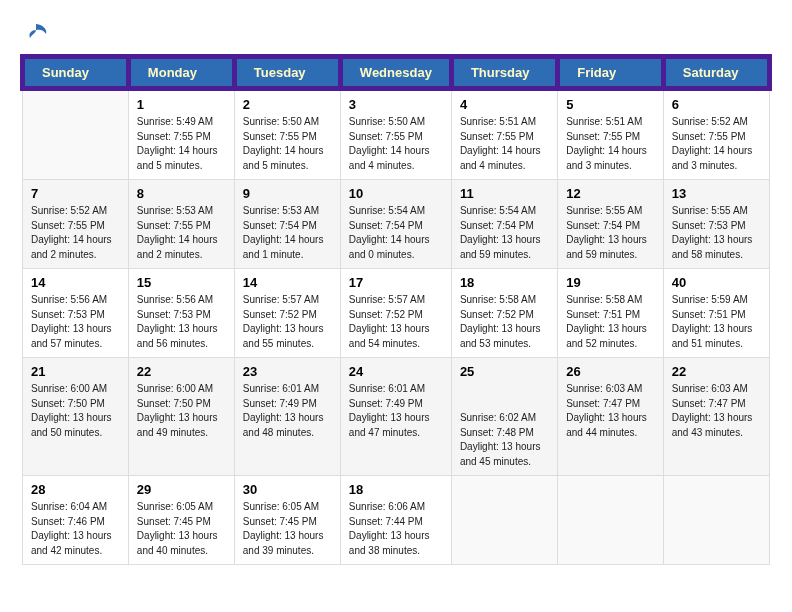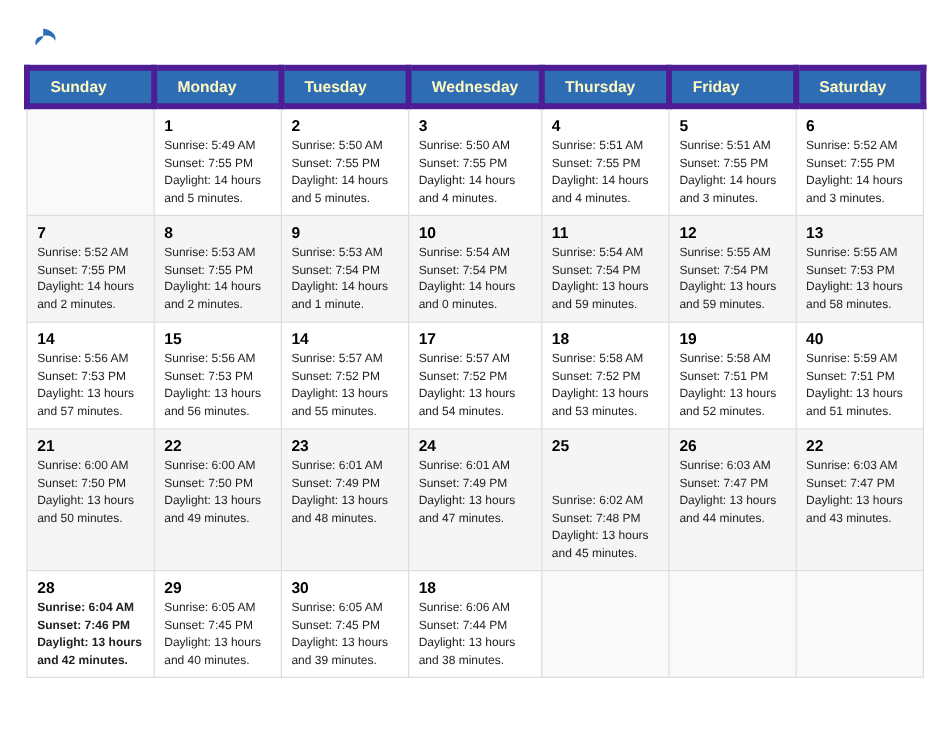--- a/index.html
+++ b/index.html
@@ -316,21 +316,21 @@
           <span class="day-number">22</span>
           <div class="cell-content" style="white-space: pre-line;">Sunrise: 6:03 AM
 Sunset: 7:47 PM
 Daylight: 13 hours
 and 43 minutes.</div>
         </td>
       </tr>
       <tr>
         <td>
           <span class="day-number">28</span>
-          <div class="cell-content" style="white-space: pre-line; font-weight: bold;">Sunrise: 6:04 AM
+          <div class="cell-content" style="white-space: pre-line;">Sunrise: 6:04 AM
 Sunset: 7:46 PM
 Daylight: 13 hours
 and 42 minutes.</div>
         </td>
         <td>
           <span class="day-number">29</span>
           <div class="cell-content" style="white-space: pre-line;">Sunrise: 6:05 AM
 Sunset: 7:45 PM
 Daylight: 13 hours
 and 40 minutes.</div>

